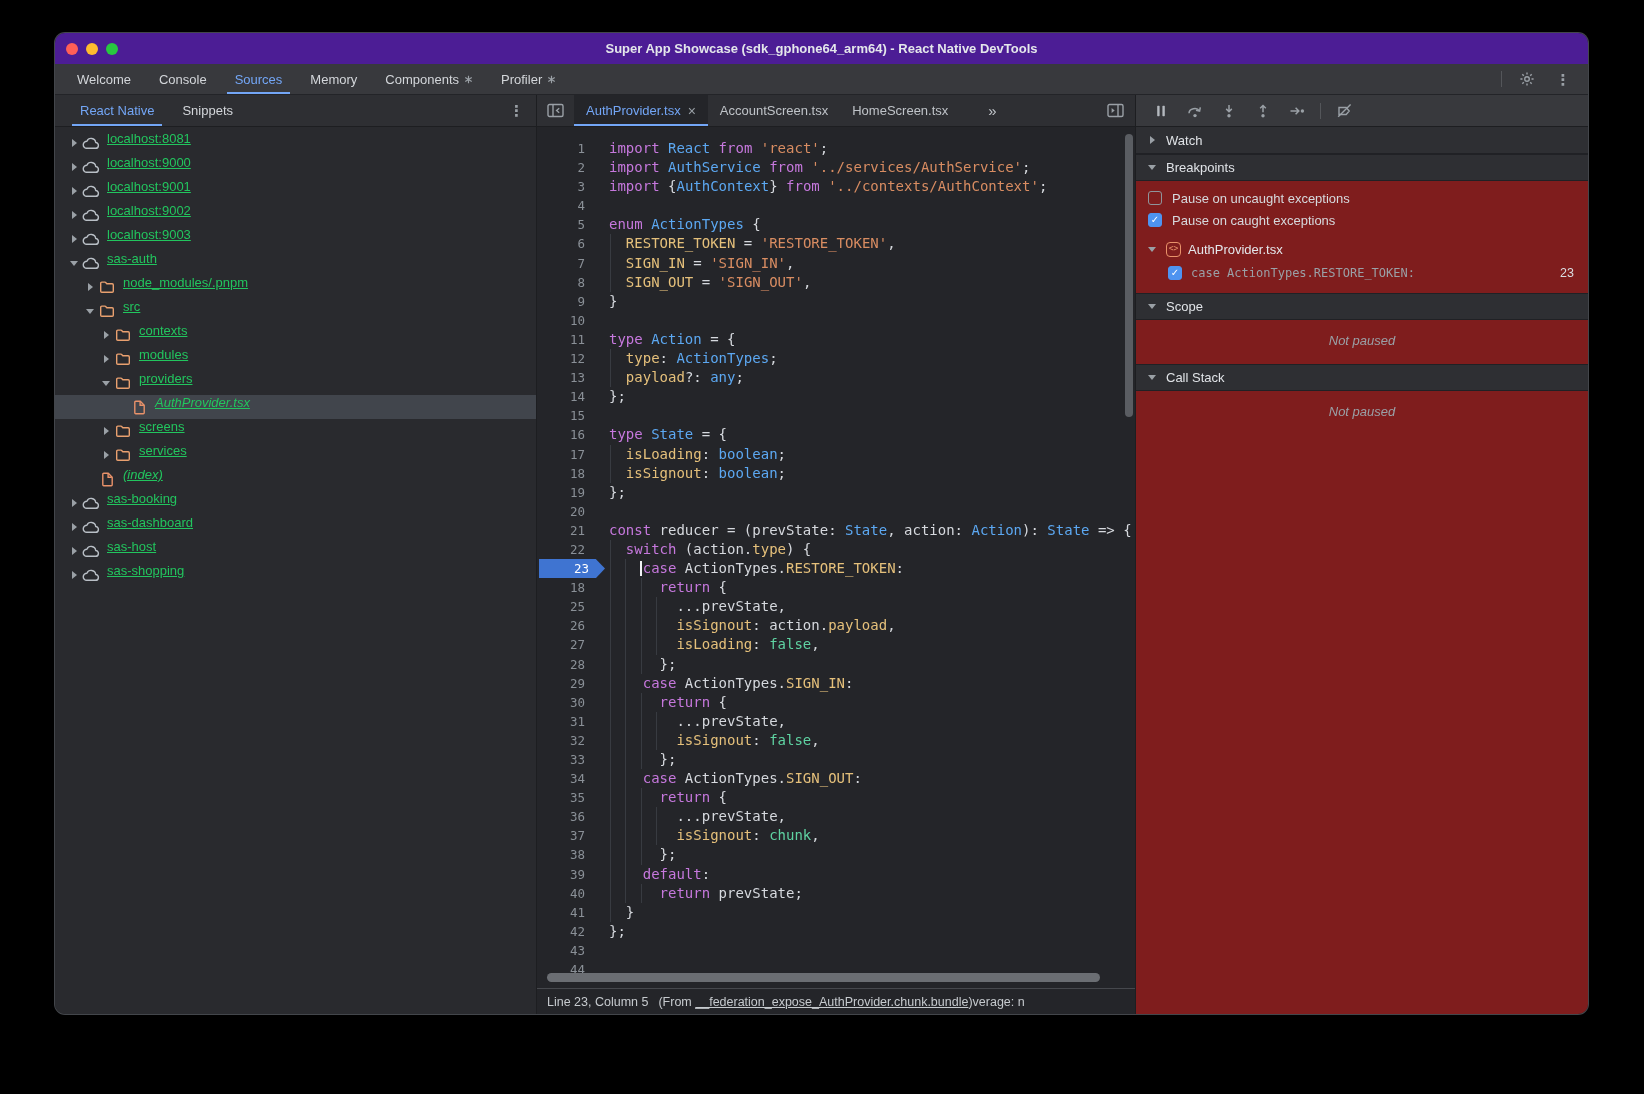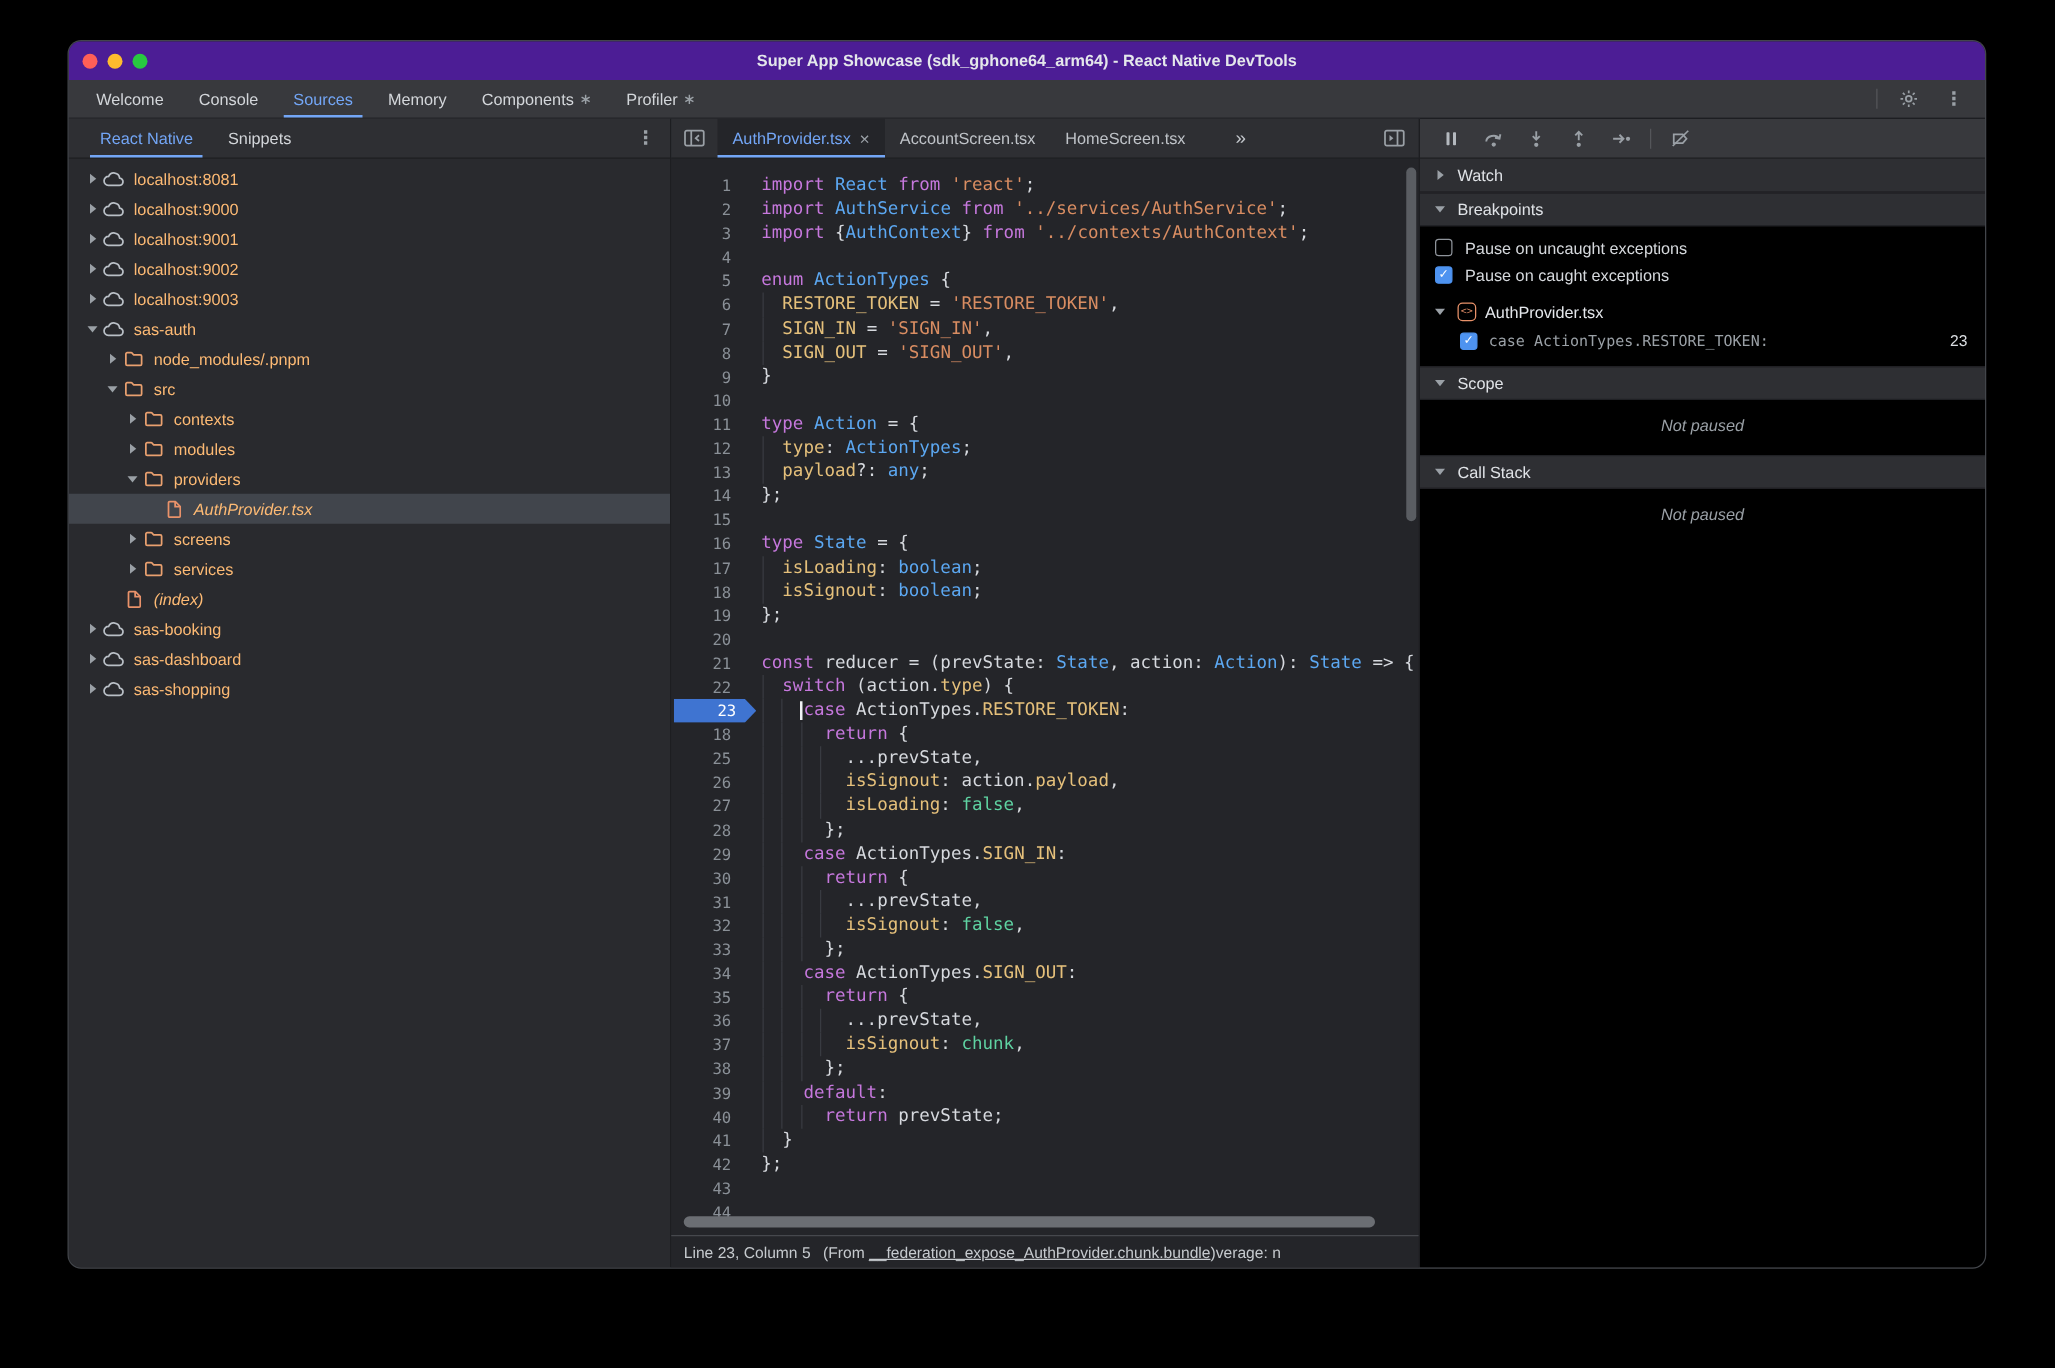--- a/index.html
+++ b/index.html
@@ -35,21 +35,21 @@
   .bodyrow { flex:1; display:flex; min-height:0; }
   .vdiv { width:1px; background:#1d1e21; flex:none; }
 
   
   .sidebar { width:481px; flex:none; background:#292a2e; display:flex; flex-direction:column; }
   .side-header { height:32px; flex:none; background:#2e2f33; border-bottom:1px solid #1d1e21;
     display:flex; align-items:stretch; }
   #side-tabs { display:flex; align-items:stretch; padding-left:11px; }
   .side-header .kebab { margin-left:auto; align-self:center; padding:0 12px; }
   .tree { flex:1; overflow:hidden; padding-top:4px; }
-  .trow { height:24px; display:flex; align-items:center; font-size:13px; color:#fdba74; cursor:default; }
+  .trow { height:24px; display:flex; font-size:13px; color:#22c55e; cursor:default;text-decoration:underline; }
   .trow.selected { background:#41454c; }
   .disc { width:14px; flex:none; display:flex; align-items:center; justify-content:center; }
   .disc.right::before { content:""; border-left:5px solid #9aa0a6; border-top:4px solid transparent; border-bottom:4px solid transparent; }
   .disc.down::before { content:""; border-top:5px solid #9aa0a6; border-left:4px solid transparent; border-right:4px solid transparent; }
   .ticon { width:20px; flex:none; display:flex; align-items:center; justify-content:center; margin-right:6px; }
   .tlabel.italic { font-style:italic; }
 
   
   .editor { flex:1; display:flex; flex-direction:column; min-width:0; background:#242529; }
   .etabs { height:32px; flex:none; background:#2e2f33; border-bottom:1px solid #1d1e21;
@@ -79,21 +79,21 @@
   .vthumb { position:absolute; right:2px; top:7px; width:8px; height:283px; background:#5a5d62; border-radius:4px; }
   .hthumb { position:absolute; left:10px; bottom:6px; height:9px; width:553px; background:#6b6e73; border-radius:5px; }
 
   .statusbar { height:26px; flex:none; background:#242529; border-top:1px solid #46484d;
     display:flex; align-items:center; padding:0 10px; font-size:12.5px; color:#c6cace;
     white-space:nowrap; overflow:hidden; }
   .statusbar .gap { width:10px; flex:none; }
   .statusbar .link { text-decoration:underline; }
 
   
-  .rpanel { width:452px; flex:none; background:#000000; display:flex; flex-direction:column; overflow:hidden; }
+  .rpanel { width:452px; flex:none; background:#7f1d1d; display:flex; flex-direction:column; overflow:hidden; }
   .dtoolbar { height:32px; flex:none; background:#38393d; border-bottom:1px solid #1d1e21;
     display:flex; align-items:center; gap:12px; padding-left:14px; }
   .dbtn { width:22px; height:22px; display:flex; align-items:center; justify-content:center; }
   .sec-header { height:27px; flex:none; background:#2e2f33; border-bottom:1px solid #202125;
     display:flex; align-items:center; gap:7px; padding-left:9px; font-size:13px; color:#e0e3e7; }
   .sec-header + .sec-header, .sec-block + .sec-header { border-top:1px solid #202125; }
   .bp-body { padding:6px 0 8px; }
   .cb-row { height:22px; display:flex; align-items:center; gap:10px; padding-left:12px;
     font-size:13px; color:#d6d9dd; }
   .cb { width:14px; height:14px; border-radius:3px; border:1.5px solid #8f949b; flex:none;
@@ -330,20 +330,29 @@
             <span class="tlabel">sas-booking</span>
           </div>
           <div class="trow" style="padding-left: 12px;">
             <span class="disc right"></span>
             <span class="ticon">
               <svg width="18" height="13" viewBox="0 0 18 13">
                 <path d="M4.7 11.3h8.6a2.9 2.9 0 0 0 .4-5.8A4.6 4.6 0 0 0 4.9 4.2a3.55 3.55 0 0 0-.2 7.1z" fill="none" stroke="#b9bfc6" stroke-width="1.4" stroke-linejoin="round"></path>
               </svg>
             </span>
             <span class="tlabel">sas-dashboard</span>
+          </div>
+          <div class="trow" style="padding-left: 12px;">
+            <span class="disc right"></span>
+            <span class="ticon">
+              <svg width="18" height="13" viewBox="0 0 18 13">
+                <path d="M4.7 11.3h8.6a2.9 2.9 0 0 0 .4-5.8A4.6 4.6 0 0 0 4.9 4.2a3.55 3.55 0 0 0-.2 7.1z" fill="none" stroke="#b9bfc6" stroke-width="1.4" stroke-linejoin="round"></path>
+              </svg>
+            </span>
+            <span class="tlabel">sas-host</span>
           </div>
           <div class="trow" style="padding-left: 12px;">
             <span class="disc right"></span>
             <span class="ticon">
               <svg width="18" height="13" viewBox="0 0 18 13">
                 <path d="M4.7 11.3h8.6a2.9 2.9 0 0 0 .4-5.8A4.6 4.6 0 0 0 4.9 4.2a3.55 3.55 0 0 0-.2 7.1z" fill="none" stroke="#b9bfc6" stroke-width="1.4" stroke-linejoin="round"></path>
               </svg>
             </span>
             <span class="tlabel">sas-shopping</span>
           </div>

